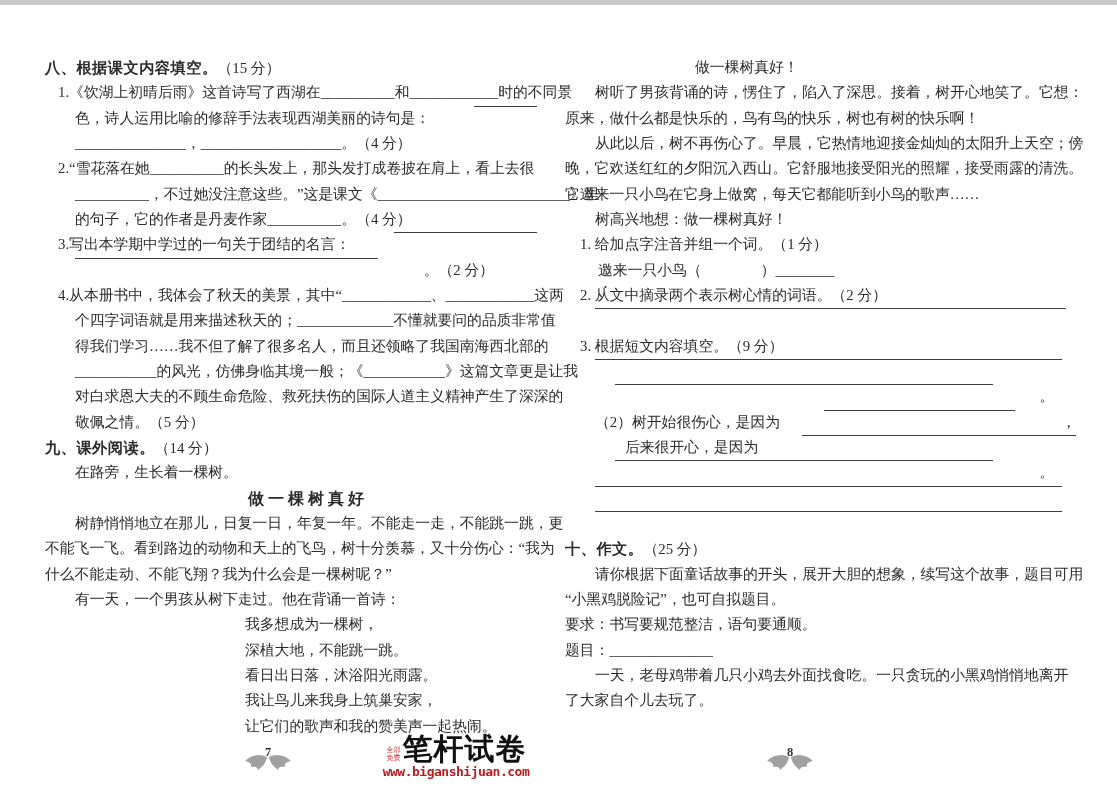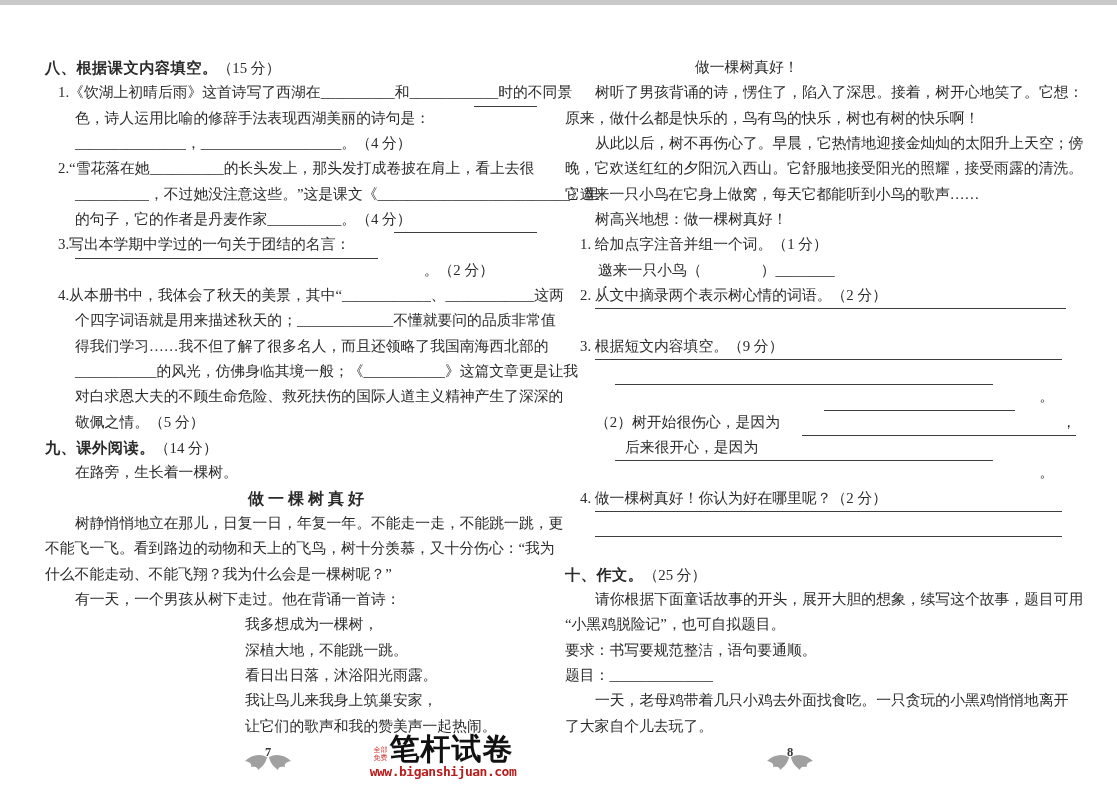--- a/index.html
+++ b/index.html
@@ -47,21 +47,21 @@
   .em-dot::after {content:"•"; position:absolute; left:50%; transform:translateX(-50%);
     bottom:-9px; font-size:8px; color:#2b2b2b; line-height:8px;}
 
   
   .pagenum-wrap {position:absolute; width:56px; text-align:center;}
   .pagenum-left  {left:240px; top:746px;}
   .pagenum-right {left:762px; top:746px;}
   .pagenum {display:block; font-size:12.5px; font-weight:bold; line-height:12px; color:#333;}
   .wings {display:block; margin:-4px auto 0;}
 
-  .brand {position:absolute; left:354px; top:733px; width:178px; text-align:center;}
+  .brand {position:absolute; left:367px; top:733px; width:178px; text-align:center;}
   .brand-row {display:flex; align-items:flex-end; justify-content:center;}
   .brand-tag {width:16px; font-size:7px; line-height:7.5px; color:#cc3333; text-align:center;
     margin:0 1px 4px 0; font-family:"Liberation Sans","DejaVu Sans",sans-serif;}
   .brand-name {font-family:"Liberation Sans","DejaVu Sans",sans-serif; font-weight:bold;
     font-size:30px; line-height:32px; letter-spacing:1px; color:#111;}
   .brand-url {font-family:"DejaVu Sans Mono","Liberation Mono",monospace; font-weight:bold;
     font-size:13px; letter-spacing:-0.5px; margin-top:-1px; color:#b91c1c;}
 </style>
 </head>
 <body>
@@ -142,21 +142,20 @@
         <span class="tail">，</span>
     </div>
     <div class="row pl60 flexrow">
       <span>后来很开心，是因为</span>
         <span class="fill"></span>
     </div>
     <div class="row pl50 flexrow mr22">
       <span class="fill"></span>
         <span class="tail">。</span>
     </div>
-    <div class="row pl15">4. 做一棵树真好！你认为好在哪里呢？（2 分）</div>
     <div class="row ind2 flexrow mr14">
       <span class="fill"></span>
     </div>
     <div class="row ind2 flexrow mr14">
       <span class="fill"></span>
     </div>
     <div class="row sec">
       <span>十、作文。</span><span class="score">（25 分）</span>
     </div>
     <div class="row p-first">请你根据下面童话故事的开头，展开大胆的想象，续写这个故事，题目可用</div>

